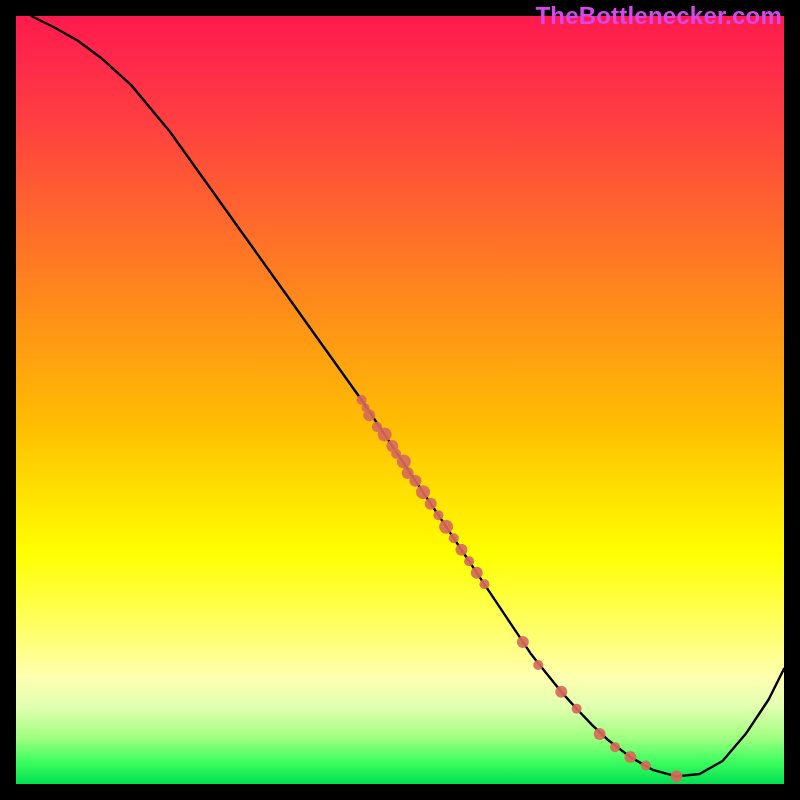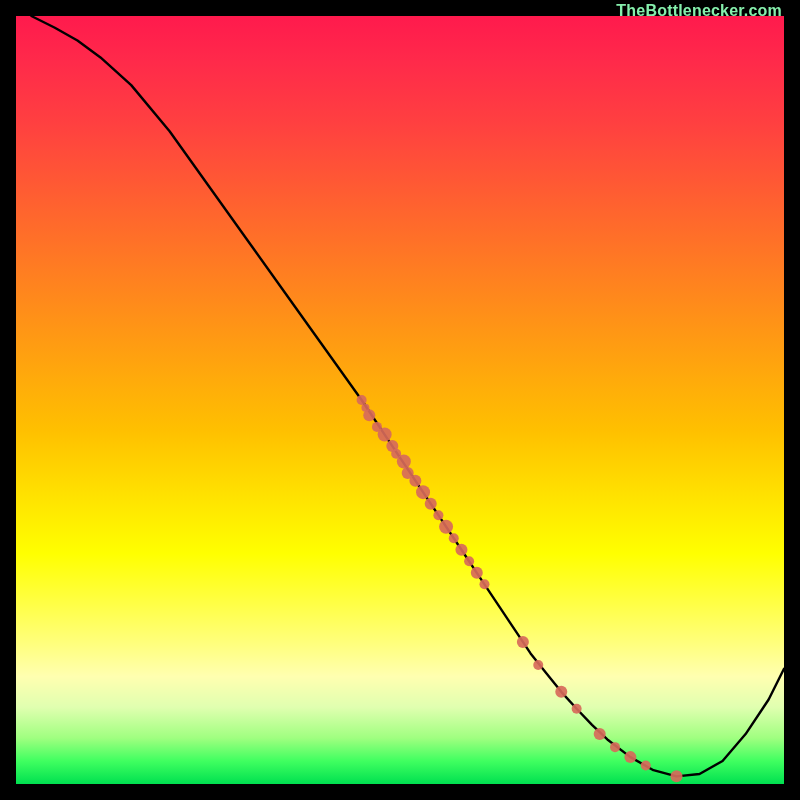--- a/index.html
+++ b/index.html
@@ -38,23 +38,23 @@
       #a0ff80 94%,
       #40ff60 97%,
       #00e050 100%
     );
   }
   .watermark {
     position: absolute;
     top: 2px;
     right: 18px;
     font-family: Arial, Helvetica, sans-serif;
-    font-size: 16px;
+    font-size: 24px;
     font-weight: bold;
-    color: #86efac;
+    color: #d946ef;
     letter-spacing: 0.2px;
     z-index: 10;
   }
   svg.overlay {
     position: absolute;
     left: 16px;
     top: 16px;
     width: 768px;
     height: 768px;
     overflow: visible;

